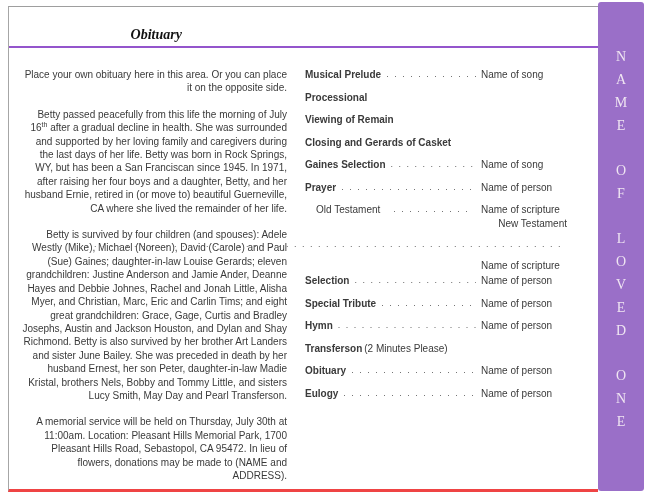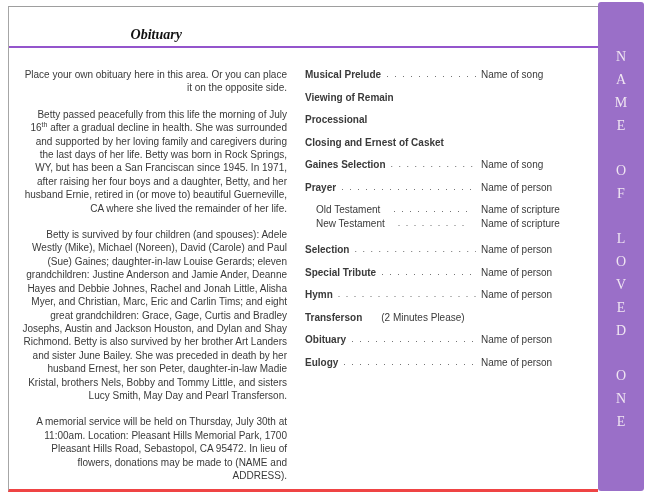--- a/index.html
+++ b/index.html
@@ -31,24 +31,24 @@
     font-size:10px;line-height:13.4px;color:#3a3a3a;text-align:right;
   }
   .obituary-col p{margin:0 0 13px 0;}
   .obituary-col sup{font-size:7px;line-height:0;}
   .order-col{
     width:262px;margin-left:18px;font-size:10px;color:#3a3a3a;
   }
   .os-row{display:flex;align-items:flex-end;line-height:13px;margin-bottom:9.5px;}
   .os-row.tight{margin-bottom:1px;}
   .os-row.sub{margin-bottom:1px;padding-left:11px;gap:8px;}
-  .os-row.group-end{margin-bottom:13px;}
+  .os-row.group-end{margin-bottom:2px;flex-direction:column;}
   .os-label{font-weight:bold;white-space:nowrap;}
   .os-row.sub .os-label{font-weight:normal;}
-  .os-suffix{margin-left:19px;white-space:nowrap;}
+  .os-suffix{margin-left:2px;white-space:nowrap;}
   .os-leader{
     flex:1;overflow:hidden;white-space:nowrap;
     color:#5c5c5c;margin:0 5px;letter-spacing:1.5px;font-size:9px;
   }
   .os-value{width:86px;flex-shrink:0;}
   .sidebar{
     position:absolute;left:598px;top:2px;width:46px;height:489px;
     box-sizing:border-box;background:#9a6fc8;border-radius:3px;
     display:flex;flex-direction:column;align-items:center;
     padding-top:48px;gap:31px;
@@ -71,27 +71,27 @@
         <p><span>Betty is survived by four children (and spouses): Adele Westly (Mike), Michael (Noreen), David (Carole) and Paul (Sue) Gaines;  daughter-in-law Louise Gerards;  eleven grandchildren: Justine Anderson and Jamie Ander, Deanne Hayes and Debbie Johnes, Rachel and Jonah Little, Alisha Myer, and Christian, Marc, Eric and Carlin Tims;  and eight great grandchildren: Grace, Gage, Curtis and Bradley Josephs, Austin and Jackson Houston, and Dylan and Shay Richmond.  Betty is also survived by her brother Art Landers and sister June Bailey.  She was preceded in death by her husband Ernest, her son Peter, daughter-in-law Madie Kristal, brothers Nels, Bobby and Tommy Little, and sisters Lucy Smith, May Day and Pearl Transferson.</span></p>
         <p><span>A memorial service will be held on Thursday, July 30th at 11:00am.  Location:  Pleasant Hills Memorial Park, 1700 Pleasant Hills Road, Sebastopol, CA 95472.  In lieu of flowers, donations may be made to (NAME and ADDRESS).</span></p>
       </div>
     <div class="order-col">
         <div class="os-row">
           <span class="os-label">Musical Prelude</span>
           <span class="os-leader">. . . . . . . . . . . . . . . . . . . . . . . . . . . . . . . . . . . . . . . . . . . . . . . . . . . . . . . . . . . . </span>
           <span class="os-value">Name of song</span>
         </div>
         <div class="os-row">
+          <span class="os-label">Processional</span>
+        </div>
+        <div class="os-row">
           <span class="os-label">Viewing of Remain</span>
         </div>
         <div class="os-row">
-          <span class="os-label">Processional</span>
-        </div>
-        <div class="os-row">
-          <span class="os-label">Closing and Ernest of Casket</span>
+          <span class="os-label">Closing and Gerards of Casket</span>
         </div>
         <div class="os-row">
           <span class="os-label">Gaines Selection</span>
           <span class="os-leader">. . . . . . . . . . . . . . . . . . . . . . . . . . . . . . . . . . . . . . . . . . . . . . . . . . . . . . . . . . . . </span>
           <span class="os-value">Name of song</span>
         </div>
         <div class="os-row">
           <span class="os-label">Prayer</span>
           <span class="os-leader">. . . . . . . . . . . . . . . . . . . . . . . . . . . . . . . . . . . . . . . . . . . . . . . . . . . . . . . . . . . . </span>
           <span class="os-value">Name of person</span>

